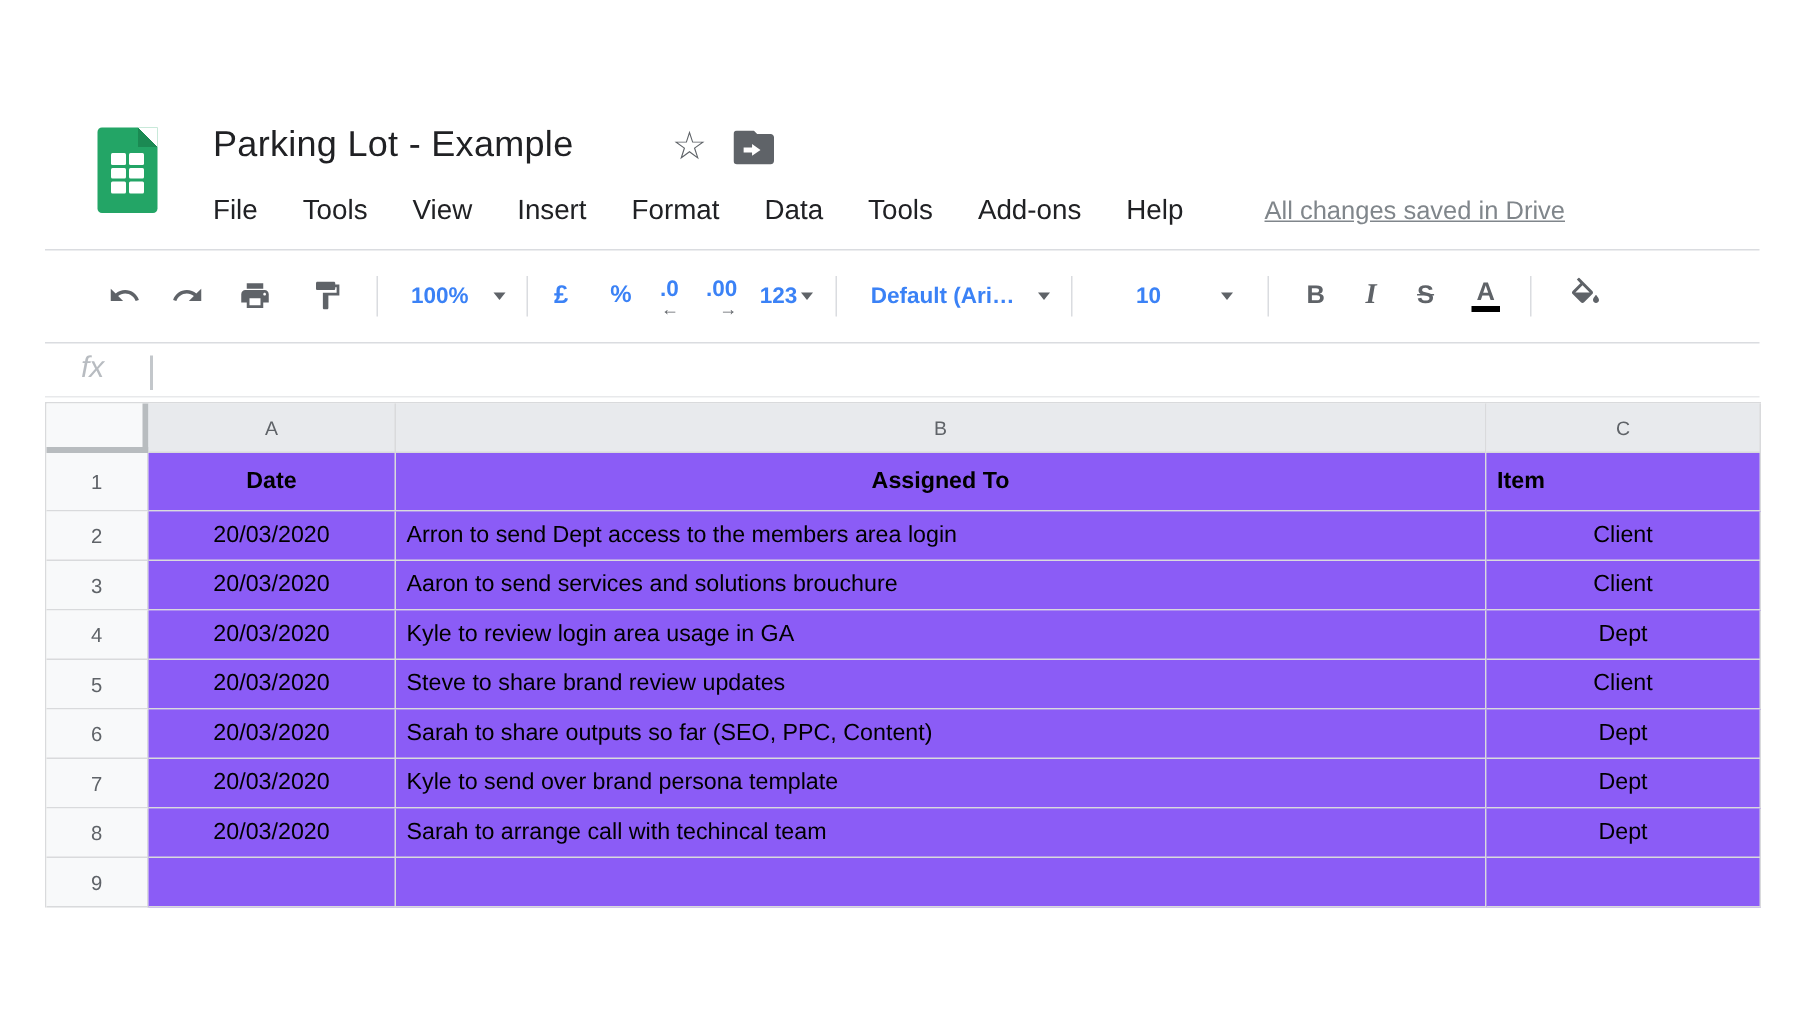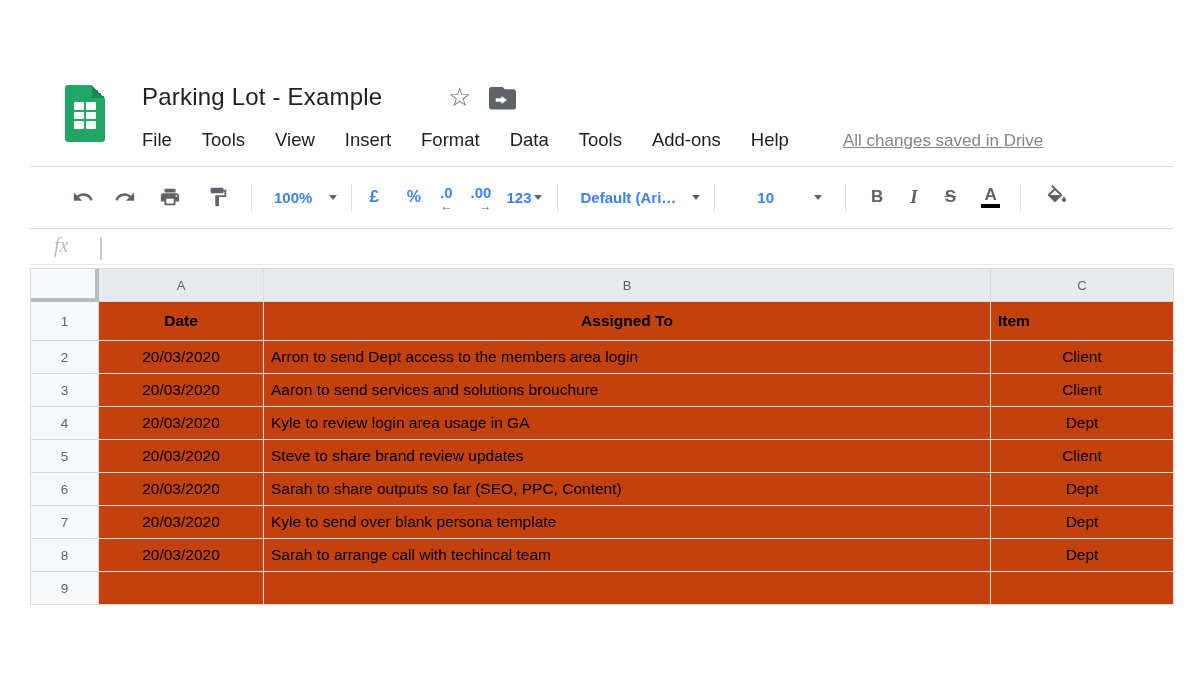--- a/index.html
+++ b/index.html
@@ -43,33 +43,33 @@
   .dec{position:relative;display:flex;flex-direction:column;align-items:flex-start;}
   .dec .arr{font-size:12px;font-weight:700;line-height:8px;margin-top:1px;}
   .dec .arr.r{align-self:flex-end;}
   .fmt-letter{font-size:17px;font-weight:700;color:#5f6368;}
   .italic-i{font-family:"Liberation Serif",serif;font-style:italic;font-size:19px;font-weight:700;}
   .strike{text-decoration:line-through;}
   .acolor{display:flex;flex-direction:column;align-items:center;line-height:17px;}
   .acolor .bar{width:19px;height:4px;background:#000;margin-top:1px;}
 
   
-  .fx{position:absolute;left:54px;top:234px;font-family:Liberation Serif, serif;font-style:italic;
+  .fx{position:absolute;left:54px;top:234px;font-family:Liberation Sans, sans-serif;font-style:italic;
         font-size:20px;color:#b8bcc1;}
   .fb-caret{position:absolute;left:100px;top:237px;width:2px;height:23px;background:#c3c7cb;}
 
   
   .grid{position:absolute;left:30px;top:268px;display:grid;
         grid-template-columns:68px 165px 727px 183px;
         grid-template-rows:33px 39px repeat(8,33px);
         border-top:1px solid #d9dadc;border-left:1px solid #d9dadc;
         font-size:15.5px;color:#000;}
   .cell{border-right:1px solid #d9dadc;border-bottom:1px solid #d9dadc;
         display:flex;align-items:center;justify-content:center;box-sizing:border-box;
-        background:#c2410c;overflow:hidden;white-space:nowrap;}
+        background:#8b5cf6;overflow:hidden;white-space:nowrap;}
   .corner{background:#f8f9fa;border-right:4px solid #b8bcbf;border-bottom:4px solid #b8bcbf;}
   .colhead{background:#e8eaed;color:#5f6368;font-size:13px;}
   .rowhead{background:#f8f9fa;color:#5f6368;font-size:13.5px;}
   .left{justify-content:flex-start;padding-left:7px;}
   .bold{font-weight:700;}
 </style>
 </head>
 <body>
 
 <div class="page">
@@ -210,21 +210,21 @@
       <div class="cell rowhead">5</div>
       <div class="cell">20/03/2020</div>
       <div class="cell left">Steve to share brand review updates</div>
       <div class="cell">Client</div>
       <div class="cell rowhead">6</div>
       <div class="cell">20/03/2020</div>
       <div class="cell left">Sarah to share outputs so far (SEO, PPC, Content)</div>
       <div class="cell">Dept</div>
       <div class="cell rowhead">7</div>
       <div class="cell">20/03/2020</div>
-      <div class="cell left">Kyle to send over blank persona template</div>
+      <div class="cell left">Kyle to send over brand persona template</div>
       <div class="cell">Dept</div>
       <div class="cell rowhead">8</div>
       <div class="cell">20/03/2020</div>
       <div class="cell left">Sarah to arrange call with techincal team</div>
       <div class="cell">Dept</div>
       <div class="cell rowhead">9</div>
       <div class="cell"></div>
       <div class="cell left"></div>
       <div class="cell"></div>
     </div>

